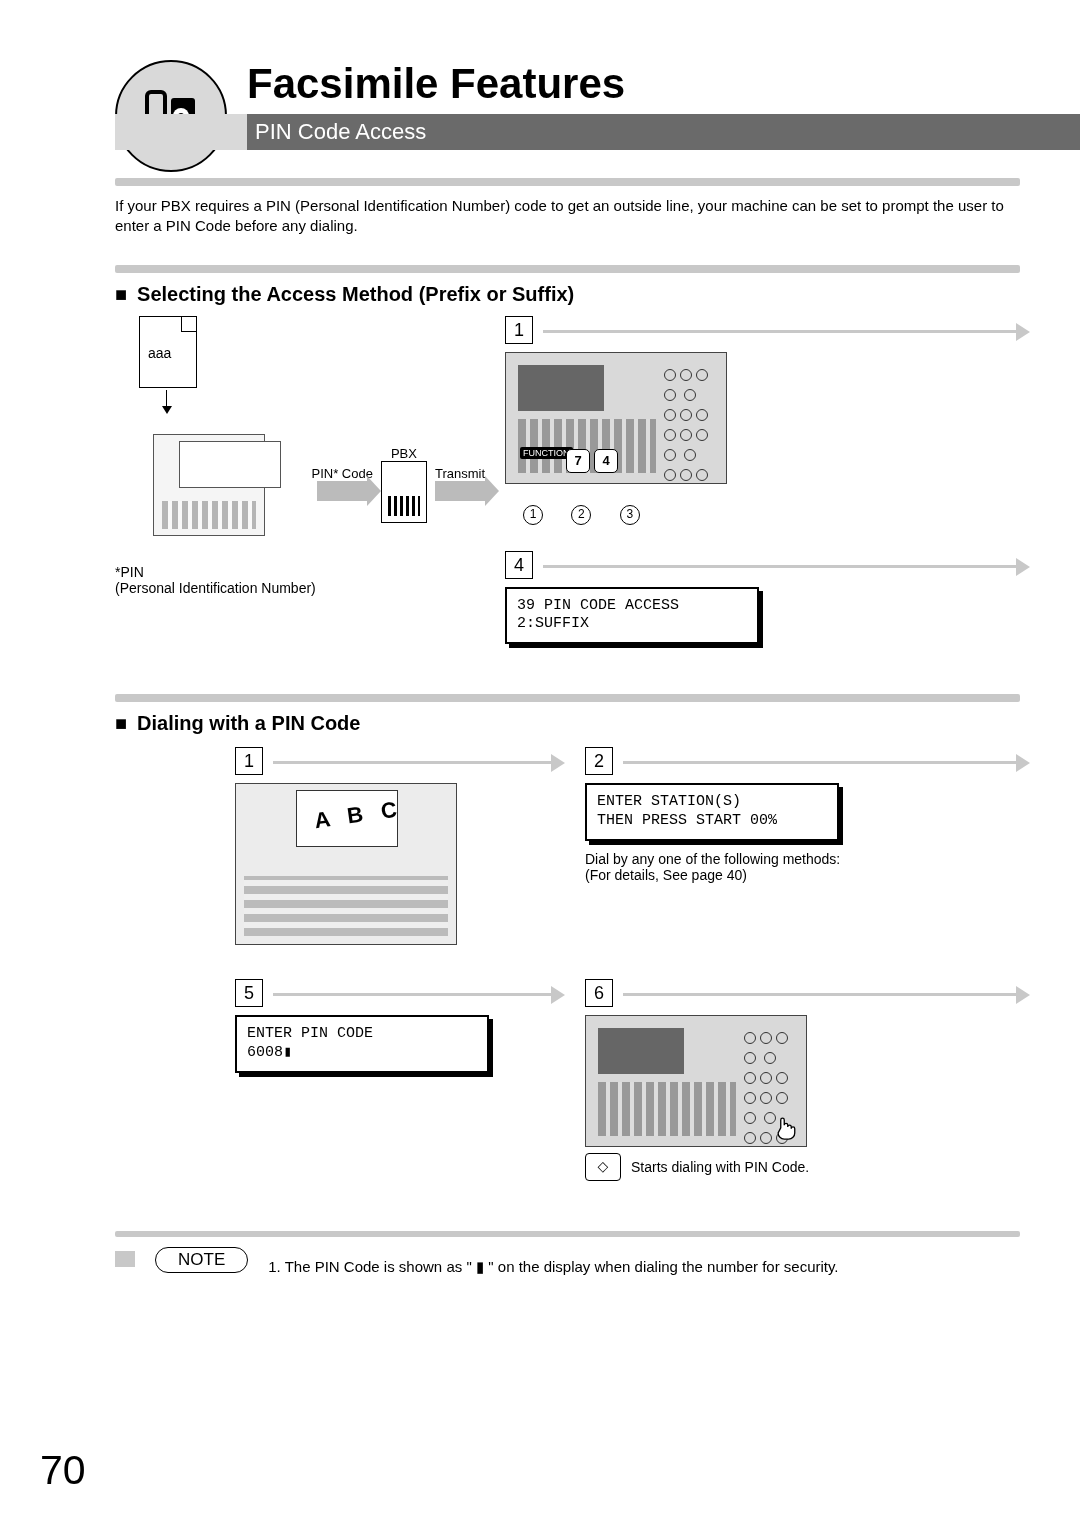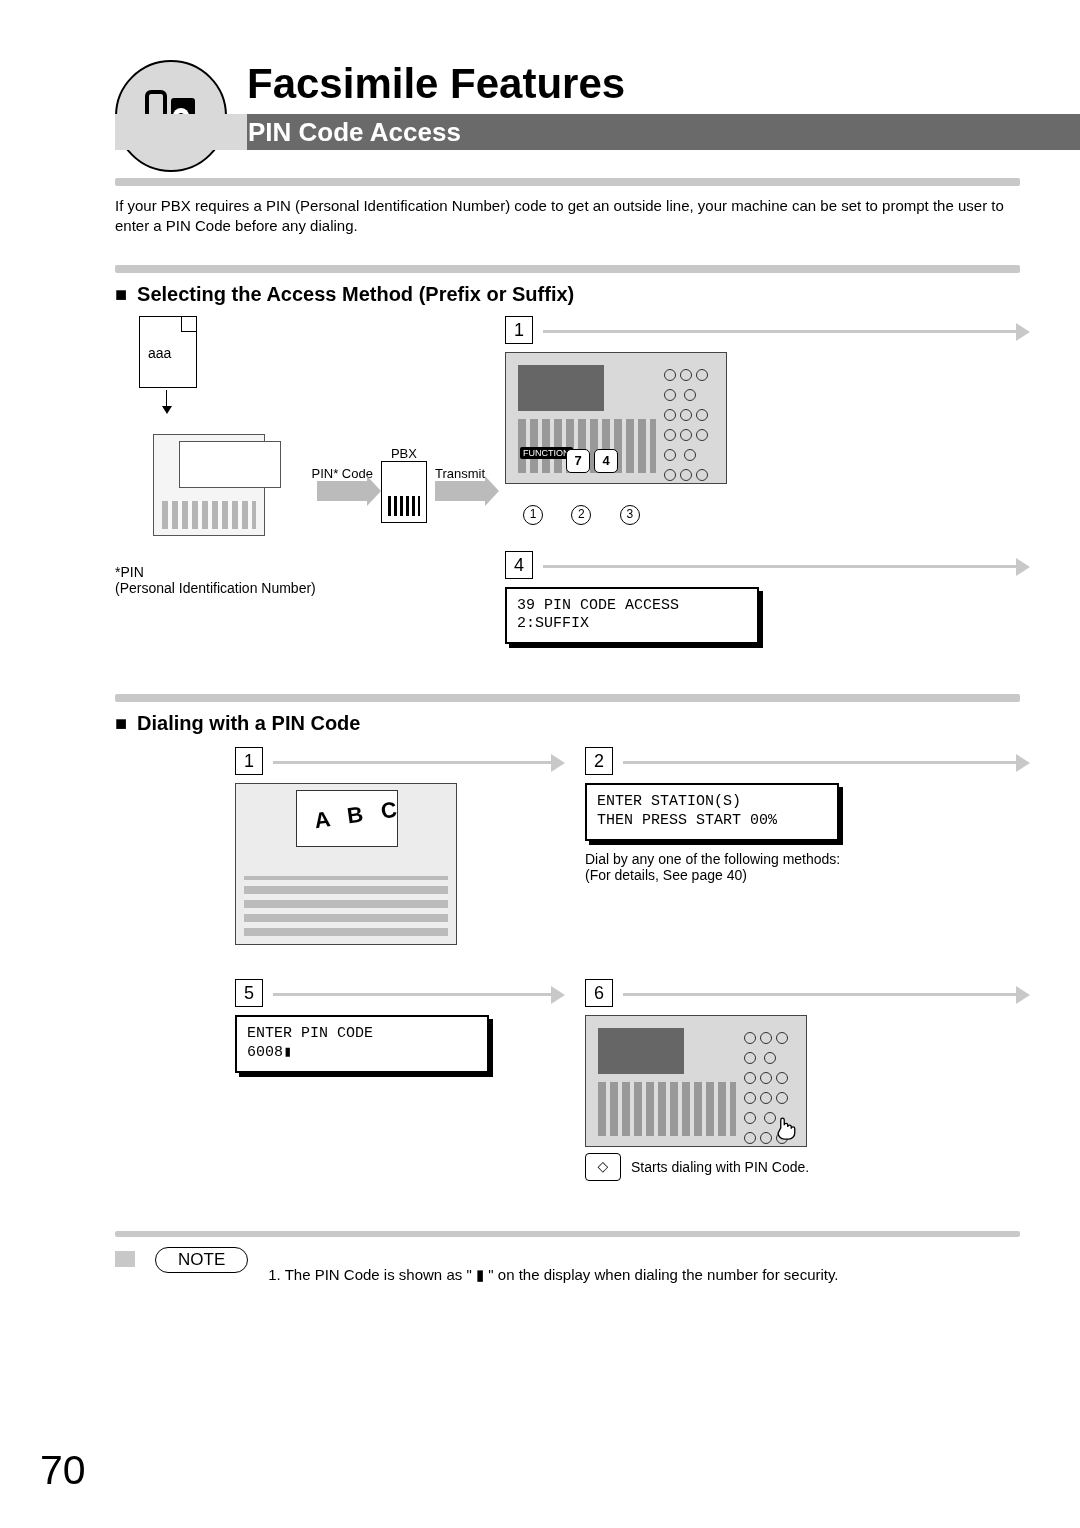--- a/index.html
+++ b/index.html
@@ -50,24 +50,24 @@
     margin-left: 0;
   }
   .subtitle-band .dark {
     position: absolute;
     left: 132px;
     right: -60px;
     top: 0;
     height: 36px;
     background: #6a6a6a;
     color: #fff;
-    font-weight: bold;
-    font-size: 26px;
+    font-weight: normal;
+    font-size: 22px;
     line-height: 36px;
-    padding-left: 1px;
+    padding-left: 8px;
   }
   .subtitle-band .light {
     position: absolute;
     left: 0;
     top: 0;
     height: 36px;
     width: 132px;
     background: #d9d9d9;
     border-radius: 0 0 0 0;
   }
@@ -392,17 +392,17 @@
         </div>
         <span class="caption14">Starts dialing with PIN Code.</span>
       </div>
     </div>
   </div>
 
   <div class="section-divider" style="height:6px;margin-top:50px;"></div>
   <div class="note-row">
     <div class="grey-stub"></div>
     <div class="note-pill">NOTE</div>
-    <div class="body-text" style="margin-top:18px;">1.  The PIN Code is shown as " ▮ " on the display when dialing the number for security.</div>
+    <div class="body-text" style="margin-top:10px;">1.  The PIN Code is shown as " ▮ " on the display when dialing the number for security.</div>
   </div>
 
   <div class="page-number">70</div>
 </div>
 
 </body></html>

